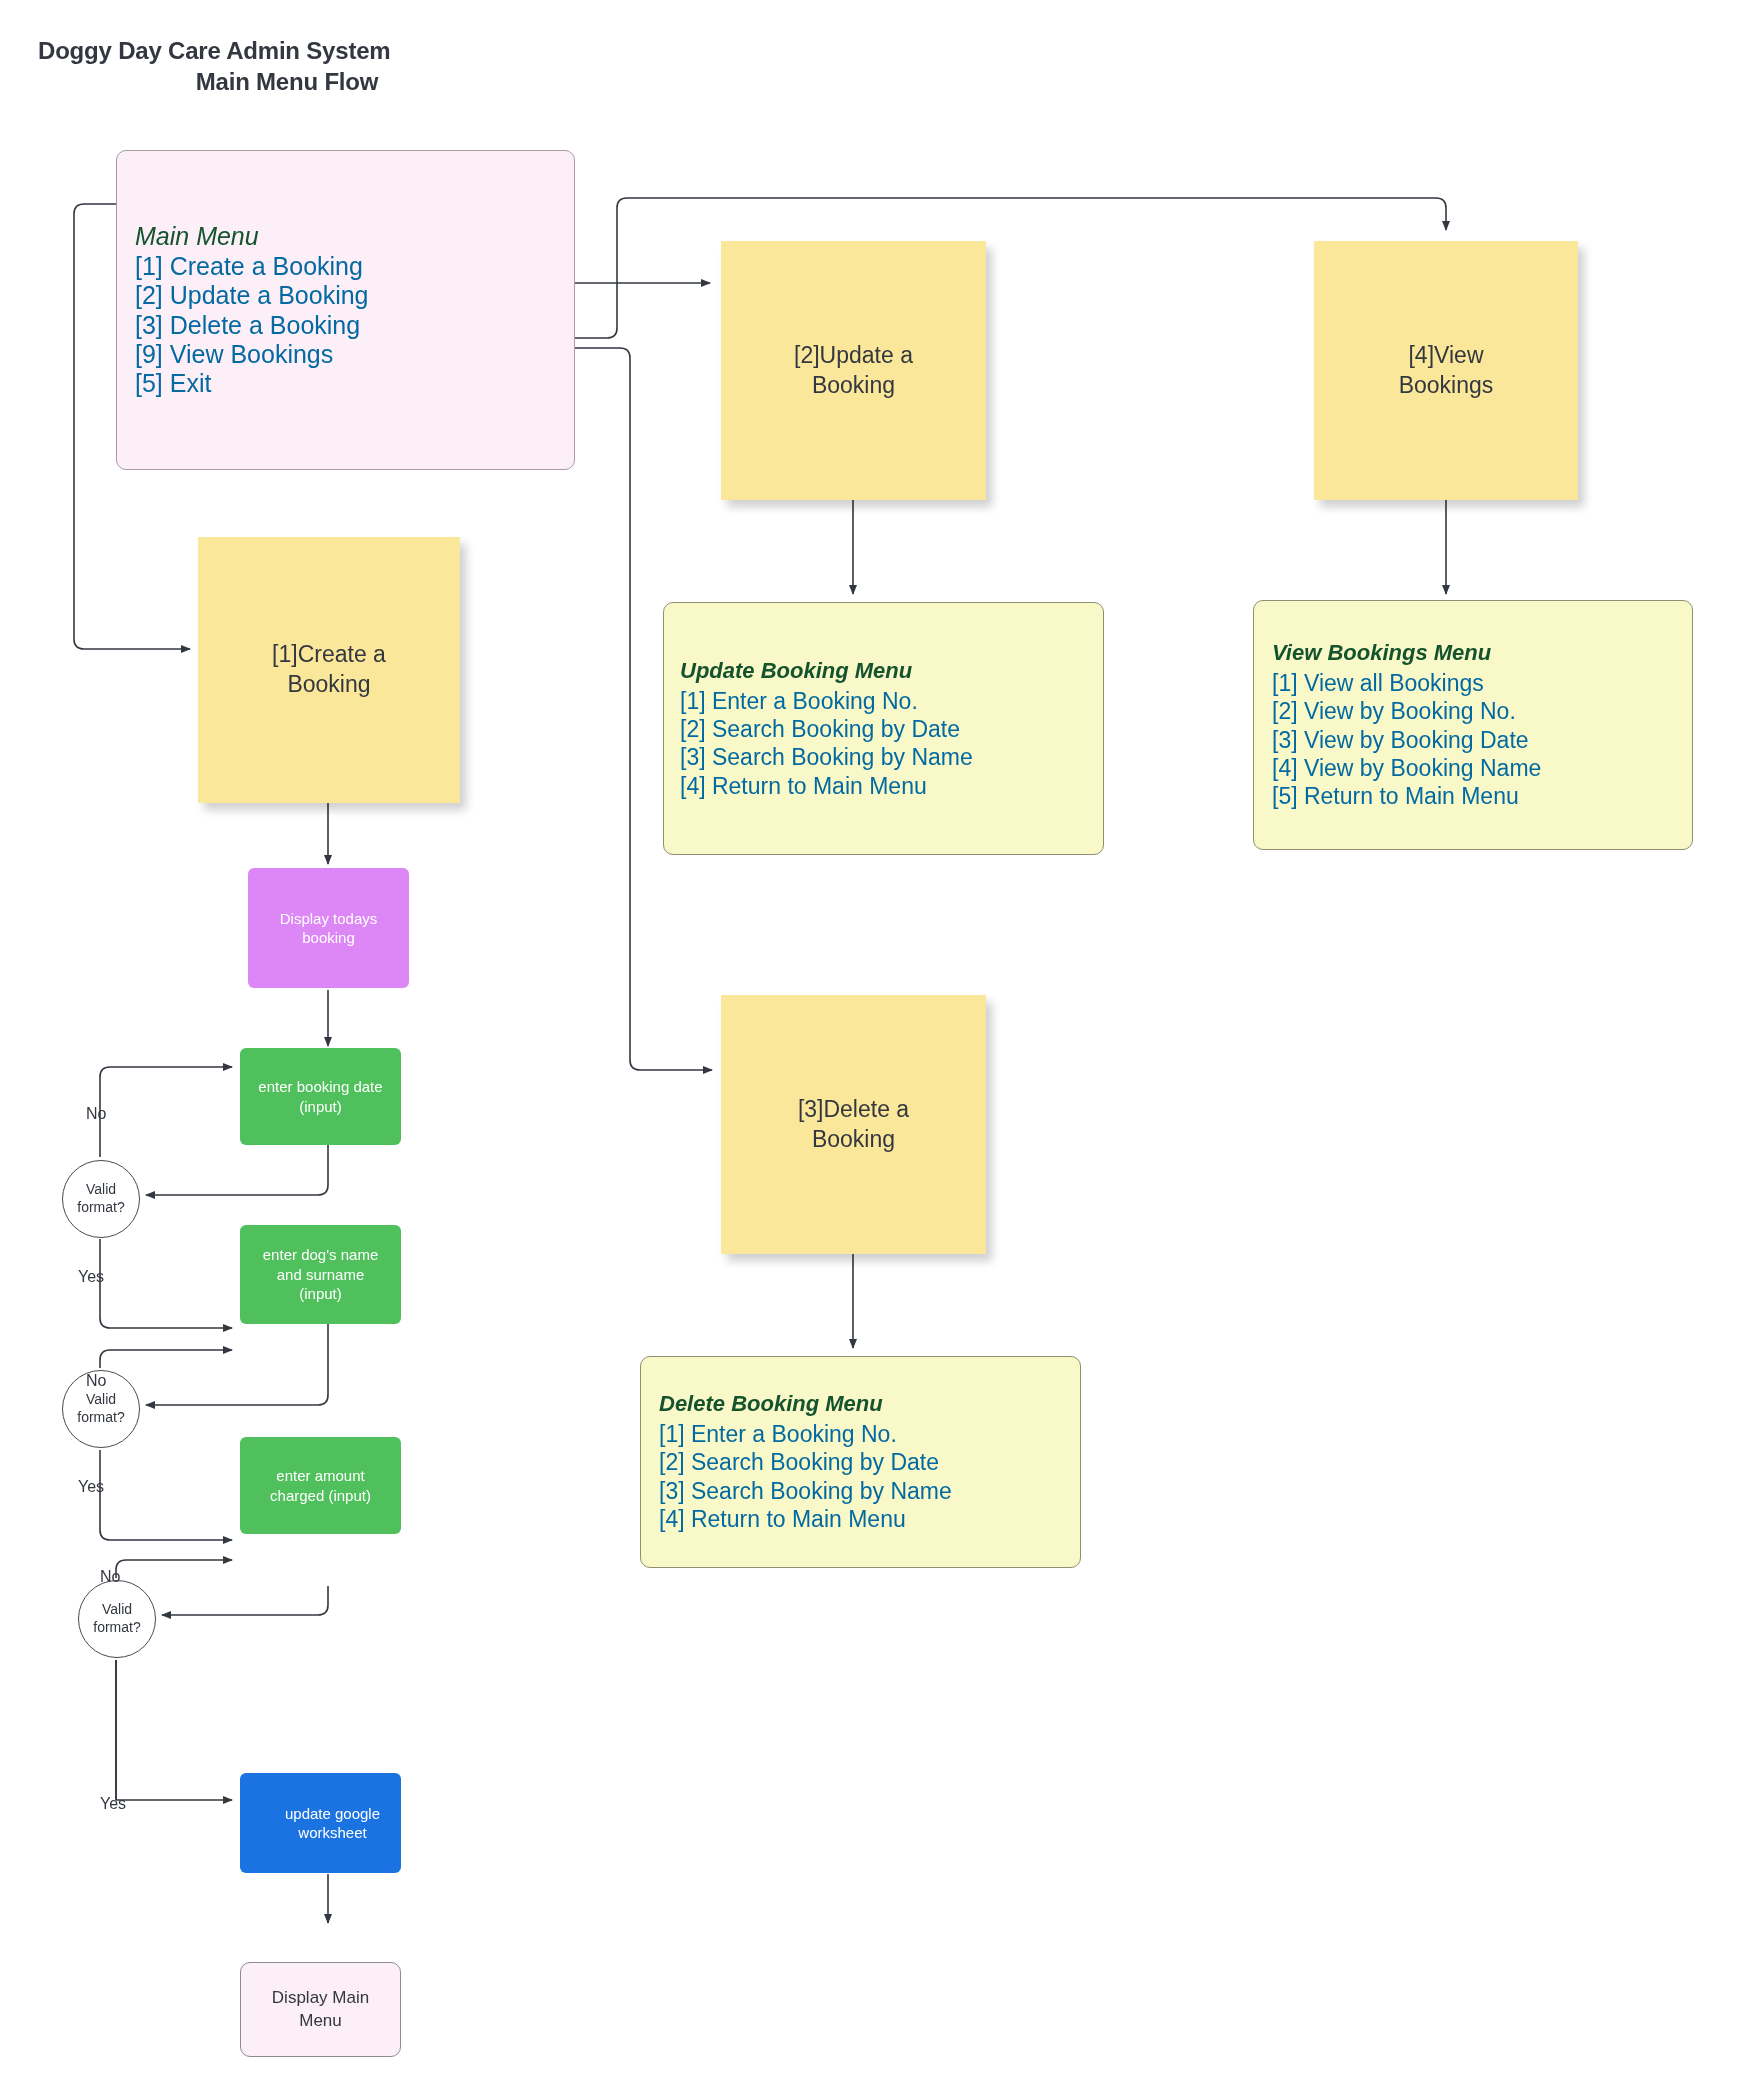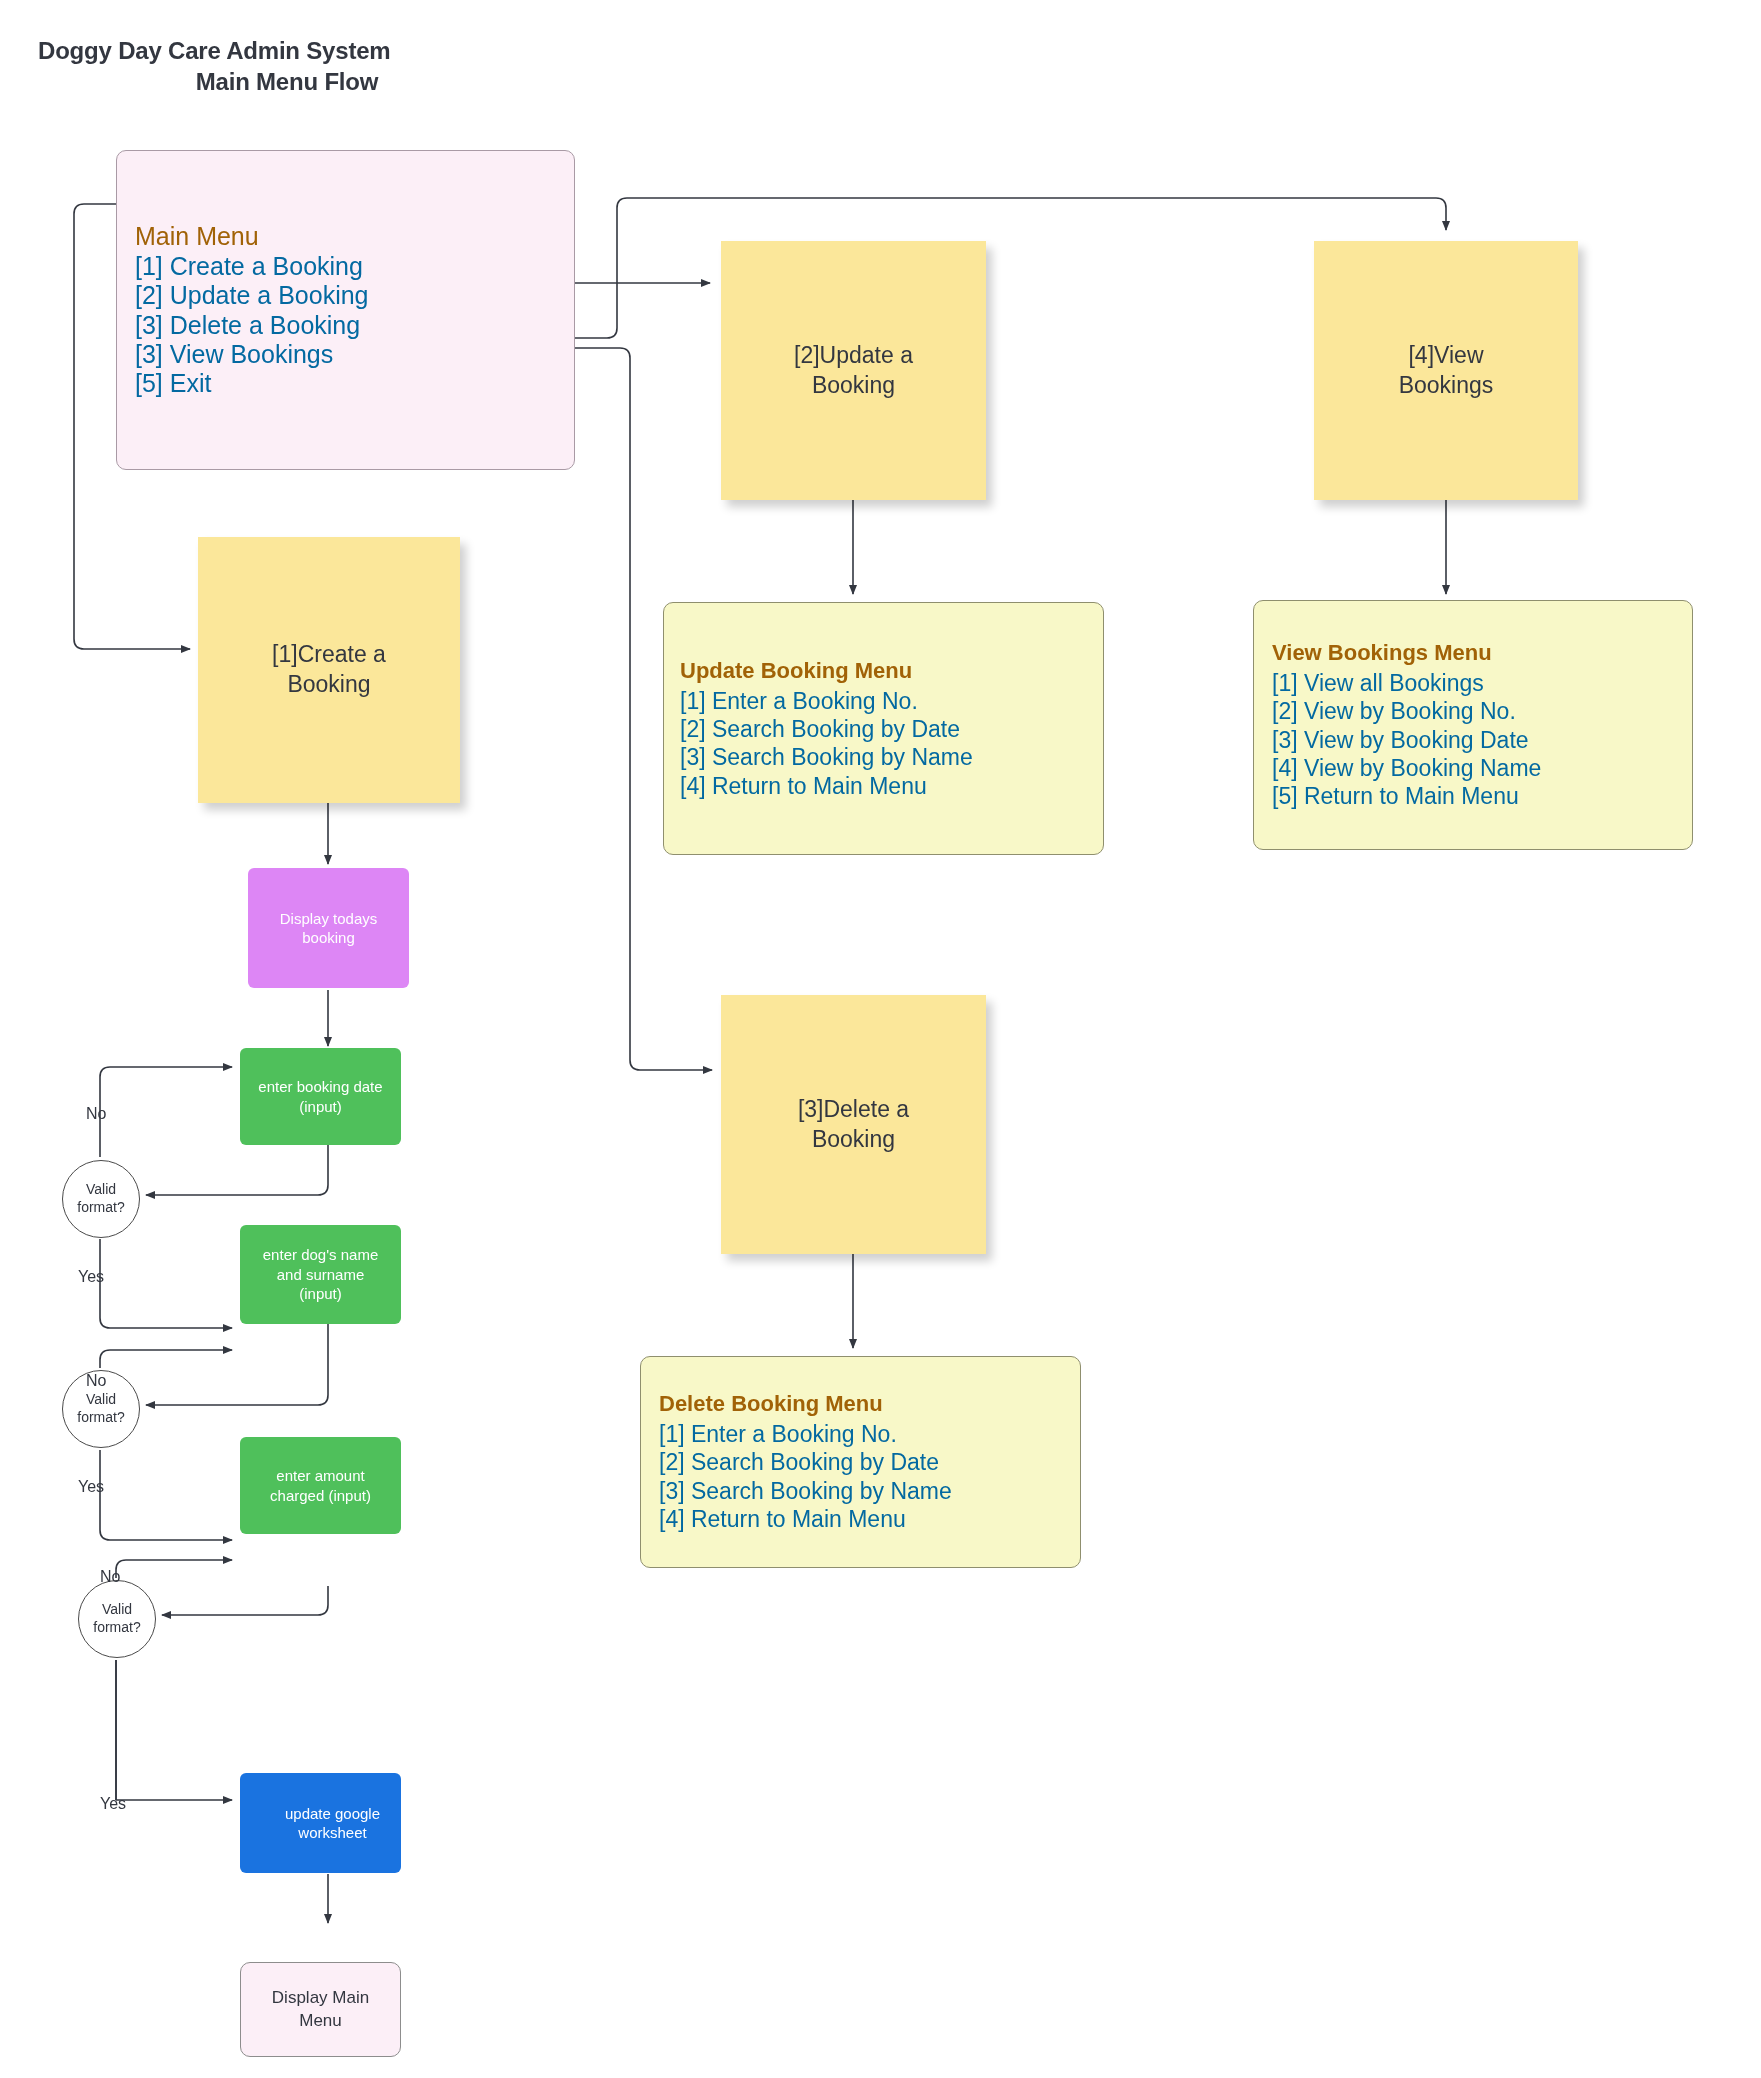--- a/index.html
+++ b/index.html
@@ -54,21 +54,22 @@
     border-radius: 10px;
     border: 1.3px solid #9a8f99;
     padding: 14px 18px;
   }
   .card.pink   { background: #fceff7; border-color: #a99aa5; }
   .card.yellow { background: #f8f8c8; border-color: #8f8f6e; }
 
   .card .hdr {
     font-size: 25px;
     line-height: 1.22;
-    color: #a16207;
+    color: #14532d;
+    font-style: italic;
   }
   .card .hdr.bold { font-weight: bold; font-size: 22px; margin-bottom: 1px; }
   .card .row {
     font-size: 25px;
     line-height: 1.175;
     color: #0369a1;
     white-space: nowrap;
   }
   .card.menu .row { font-size: 23px; line-height: 1.235; }
   .card.menu .hdr.bold { font-size: 22px; line-height: 1.30; }
@@ -190,21 +191,21 @@
     </g>
 
     <path d="M116,1660 V1800" fill="none" stroke="#333740" stroke-width="1.6"></path>
   </svg>
 
   <div class="node card pink" id="n-main-menu" style="left:116px; top:150px; width:459px; height:320px;">
     <div class="hdr">Main Menu</div>
     <div class="row">[1] Create a Booking</div>
     <div class="row">[2] Update a Booking</div>
     <div class="row">[3] Delete a Booking</div>
-    <div class="row">[3] View Bookings</div>
+    <div class="row">[9] View Bookings</div>
     <div class="row">[5] Exit</div>
   </div>
 
   <div class="node sticky" id="n-update" style="left:721px; top:241px; width:265px; height:259px;">
     <div>[2]Update a</div>
     <div>Booking</div>
   </div>
 
   <div class="node sticky" id="n-view" style="left:1314px; top:241px; width:264px; height:259px;">
     <div>[4]View</div>

